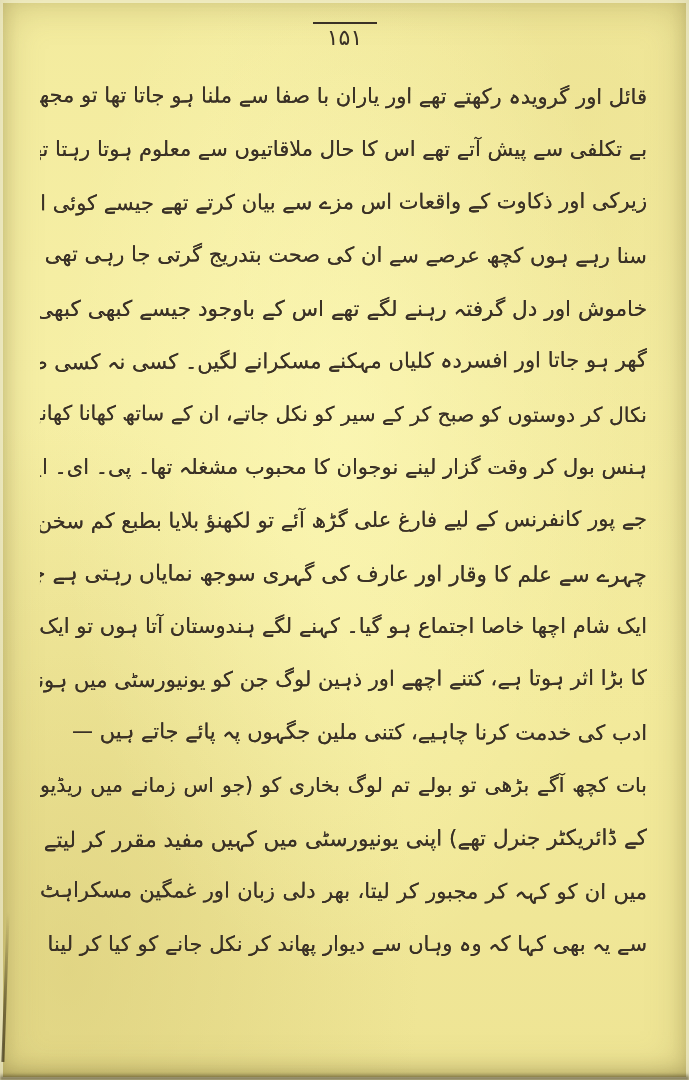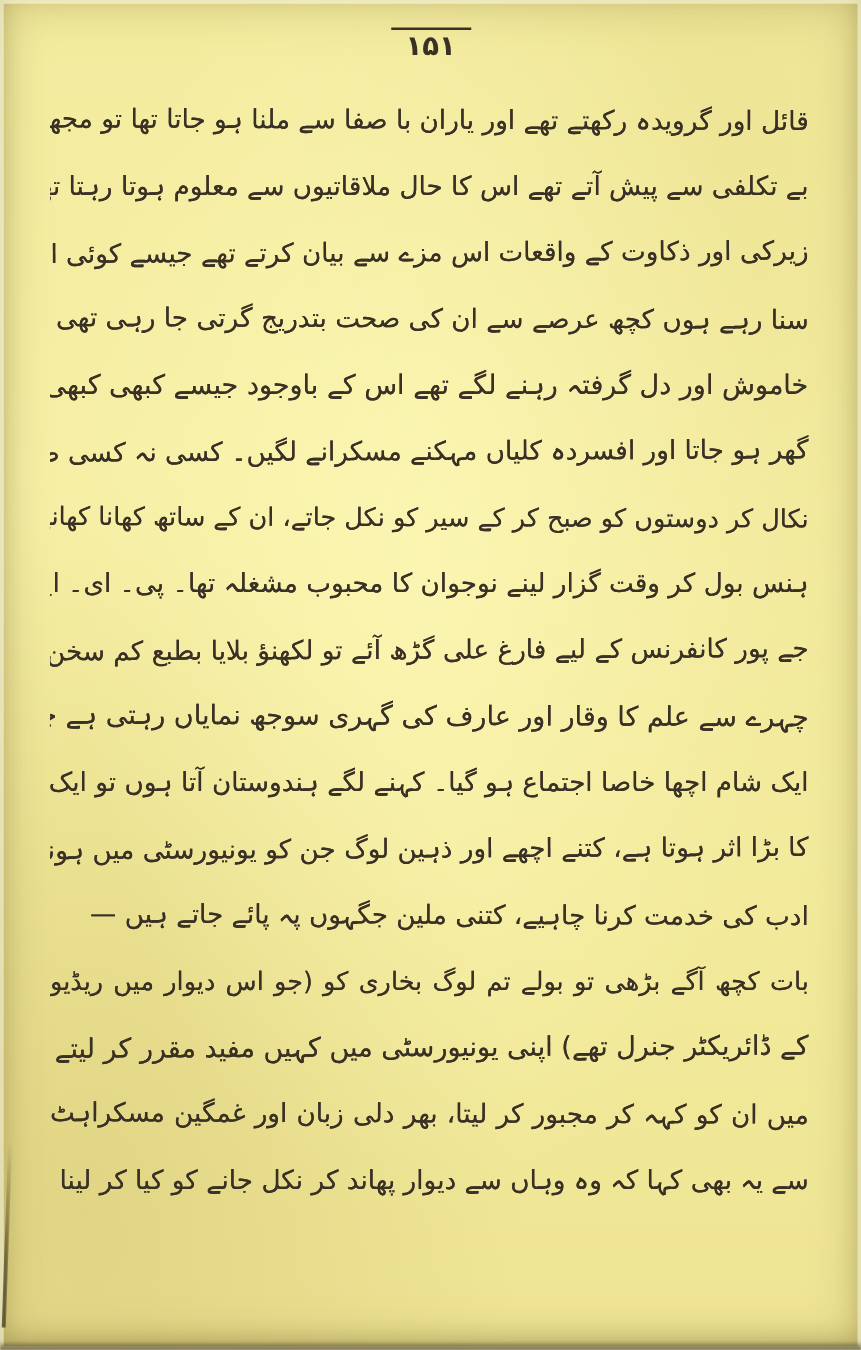--- a/index.html
+++ b/index.html
@@ -53,21 +53,21 @@
     transform: rotate(2deg);
     filter: blur(0.6px);
   }
 
   .page-number {
     display: block;
     width: 64px;
     margin: 22px auto 6px auto;
     text-align: center;
     font-size: 22px;
-    font-weight: bold;
+    font-weight: normal;
     color: #3a3126;
     border-top: 2px solid #3a3126;
     padding-top: 1px;
     letter-spacing: 2px;
   }
 
   .text-body {
     direction: rtl;
     unicode-bidi: embed;
     padding: 14px 42px 0 40px;
@@ -109,21 +109,21 @@
       <div class="line">سنا رہے ہوں کچھ عرصے سے ان کی صحت بتدریج گرتی جا رہی تھی جس کے سبب سے</div>
       <div class="line">خاموش اور دل گرفتہ رہنے لگے تھے اس کے باوجود جیسے کبھی کبھی با وضو لگا</div>
       <div class="line">گھر ہو جاتا اور افسردہ کلیاں مہکنے مسکرانے لگیں۔ کسی نہ کسی طرح وقت،</div>
       <div class="line">نکال کر دوستوں کو صبح کر کے سیر کو نکل جاتے، ان کے ساتھ کھانا کھانے اور</div>
       <div class="line">ہنس بول کر وقت گزار لینے نوجوان کا محبوب مشغلہ تھا۔ پی۔ ای۔ این کی،</div>
       <div class="line">جے پور کانفرنس کے لیے فارغ علی گڑھ آئے تو لکھنؤ بلایا بطبع کم سخن ہیں</div>
       <div class="line">چہرے سے علم کا وقار اور عارف کی گہری سوجھ نمایاں رہتی ہے چائے پر</div>
       <div class="line">ایک شام اچھا خاصا اجتماع ہو گیا۔ کہنے لگے ہندوستان آتا ہوں تو ایک بات</div>
       <div class="line">کا بڑا اثر ہوتا ہے، کتنے اچھے اور ذہین لوگ جن کو یونیورسٹی میں ہونا یا،</div>
       <div class="line short">ادب کی خدمت کرنا چاہیے، کتنی ملین جگہوں پہ پائے جاتے ہیں —</div>
-      <div class="line">بات کچھ آگے بڑھی تو بولے تم لوگ بخاری کو (جو اس دیوار میں ریڈیو</div>
+      <div class="line">بات کچھ آگے بڑھی تو بولے تم لوگ بخاری کو (جو اس زمانے میں ریڈیو</div>
       <div class="line">کے ڈائریکٹر جنرل تھے) اپنی یونیورسٹی میں کہیں مفید مقرر کر لیتے۔ موقع ملتا تو</div>
       <div class="line">میں ان کو کہہ کر مجبور کر لیتا، بھر دلی زبان اور غمگین مسکراہٹ</div>
       <div class="line short">سے یہ بھی کہا کہ وہ وہاں سے دیوار پھاند کر نکل جانے کو کیا کر لینا —</div>
     </div>
 
   <div class="edge-left-crease"></div>
   <div class="edge-bottom"></div>
 
 </div>
 

